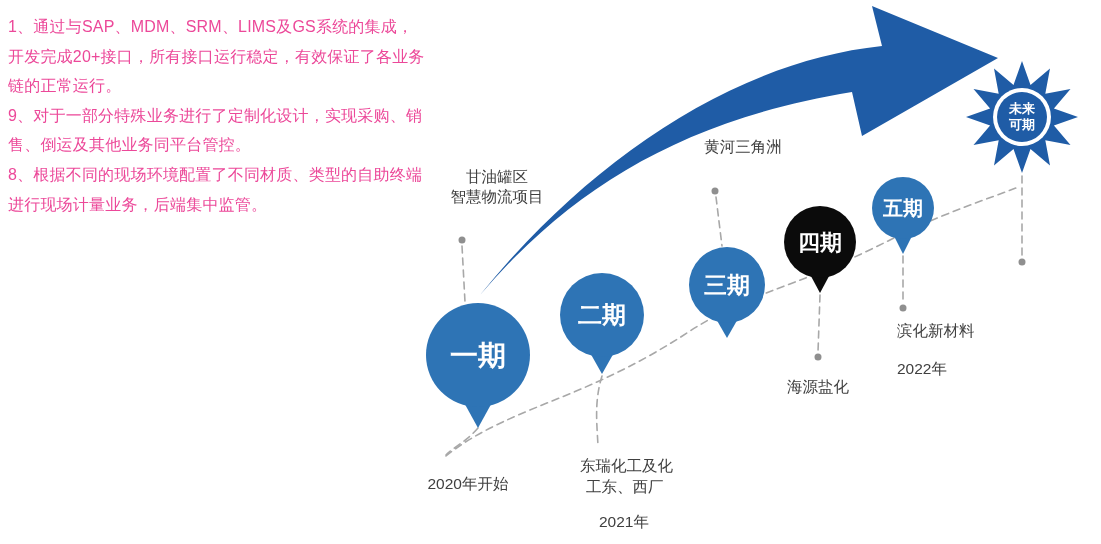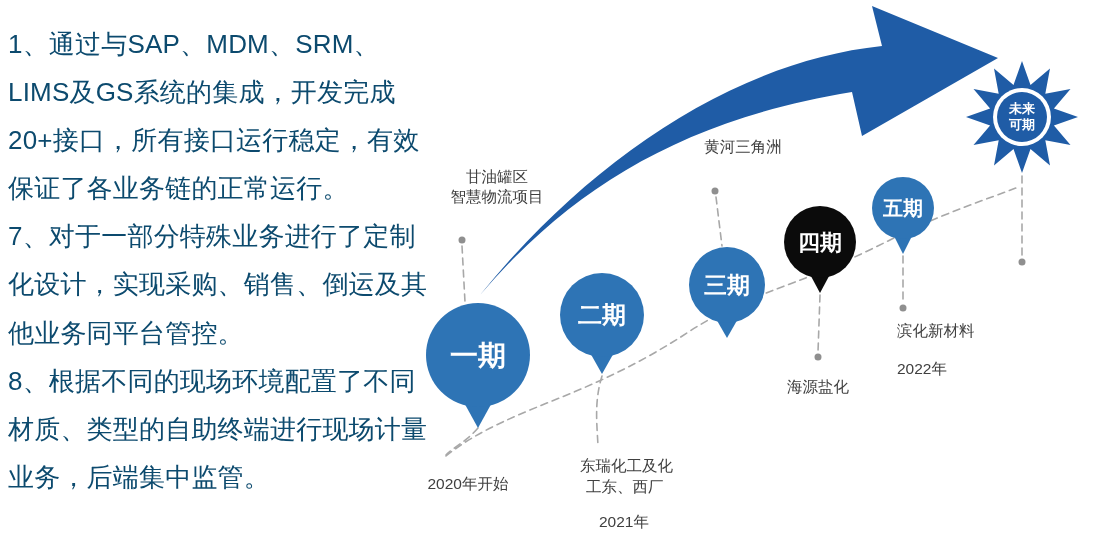--- a/index.html
+++ b/index.html
@@ -2,39 +2,39 @@
 <html><head>
 <meta charset="utf-8">
 <style>
   html,body{margin:0;padding:0;}
   body{
     width:1101px;height:544px;background:#ffffff;overflow:hidden;
     font-family:"Liberation Sans","DejaVu Sans",sans-serif;
   }
   .stage{position:relative;width:1101px;height:544px;background:#fff;}
   .left-text{
-    position:absolute;left:8px;top:20px;width:420px;
-    font-size:26px;line-height:1.85;color:#0c4a6e;
+    position:absolute;left:8px;top:12px;width:420px;
+    font-size:16px;line-height:1.85;color:#ec4899;
     letter-spacing:0.2px;
   }
   .left-text p{margin:0;}
   .diagram{position:absolute;left:0;top:0;width:1101px;height:544px;}
   .dash{fill:none;stroke-width:1.6;stroke-dasharray:7 5;stroke-linecap:round;}
   .map-label{font-size:15.5px;}
   .pin-label{fill:#ffffff;font-weight:700;}
   .badge-label{fill:#ffffff;font-weight:700;font-size:13px;}
 </style>
 </head>
 <body>
 
 <div class="stage">
 
   <div class="left-text">
     <p>1、通过与SAP、MDM、SRM、LIMS及GS系统的集成，开发完成20+接口，所有接口运行稳定，有效保证了各业务链的正常运行。</p>
-    <p>7、对于一部分特殊业务进行了定制化设计，实现采购、销售、倒运及其他业务同平台管控。</p>
+    <p>9、对于一部分特殊业务进行了定制化设计，实现采购、销售、倒运及其他业务同平台管控。</p>
     <p>8、根据不同的现场环境配置了不同材质、类型的自助终端进行现场计量业务，后端集中监管。</p>
   </div>
 
   <svg class="diagram" viewBox="0 0 1101 544" xmlns="http://www.w3.org/2000/svg">
 
     <path class="dash" d="M446,456 C478,430 520,414 562,397 C606,379 646,360 690,331 C732,304 772,291 808,277 C842,264 876,247 908,231 C948,212 990,198 1016,188" stroke="#A8A8A8"></path>
 
     <path class="dash" d="M462,246 L465,302" stroke="#A8A8A8"></path>
     <path class="dash" d="M478,428 C466,442 452,448 446,455" stroke="#A8A8A8"></path>
     <path class="dash" d="M602,376 C594,402 597,424 598,446" stroke="#A8A8A8"></path>

